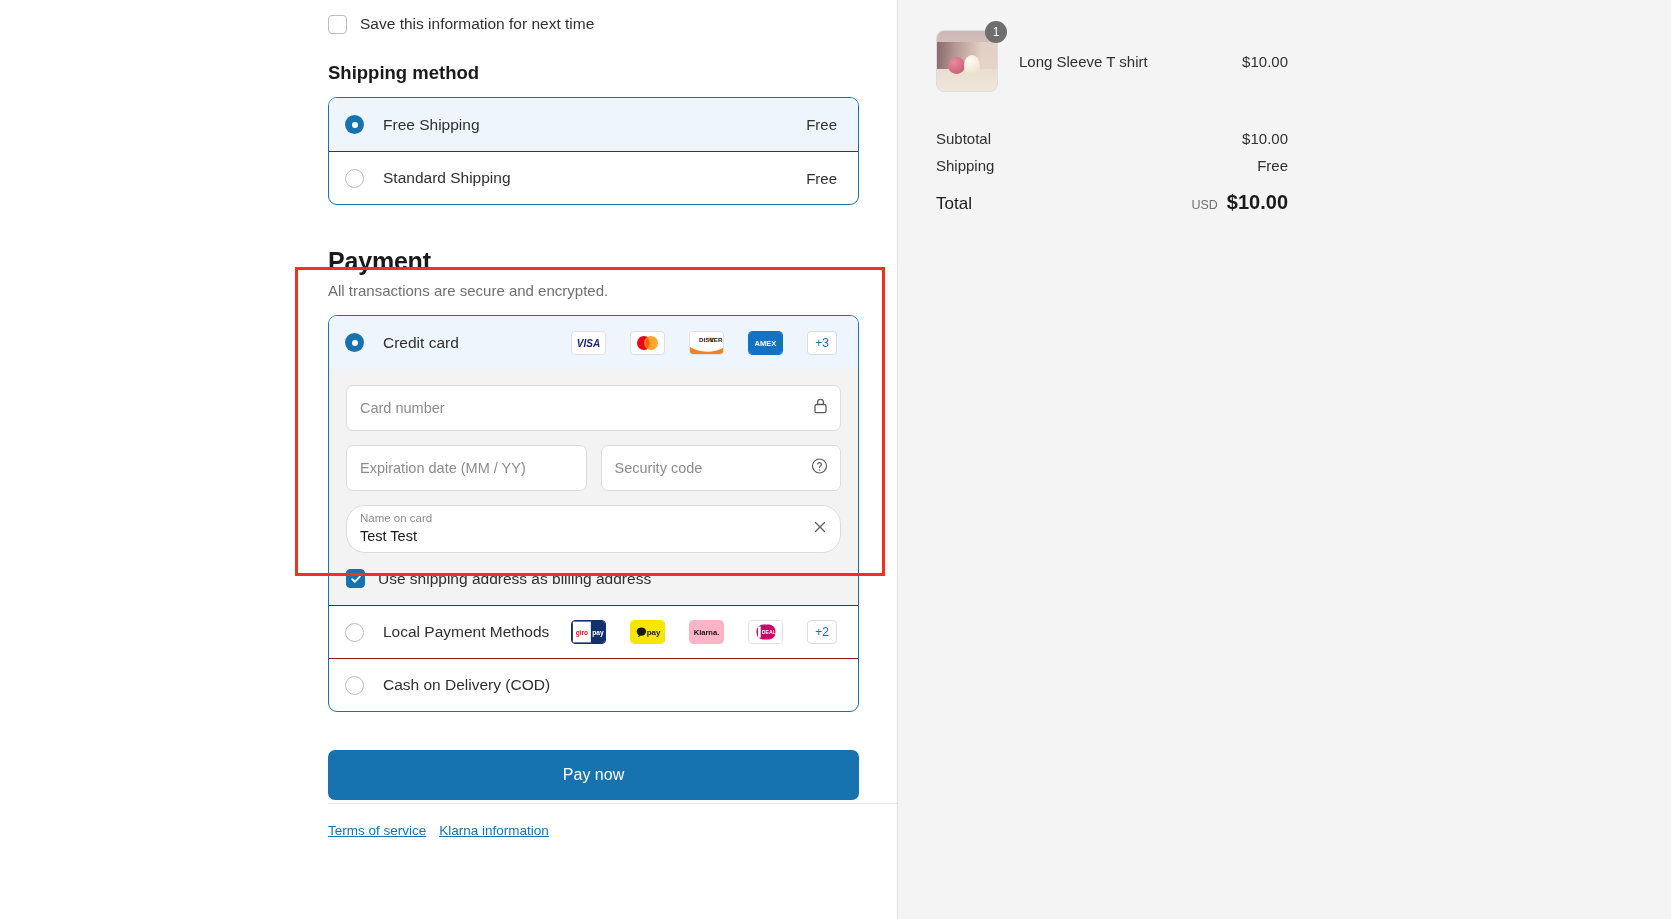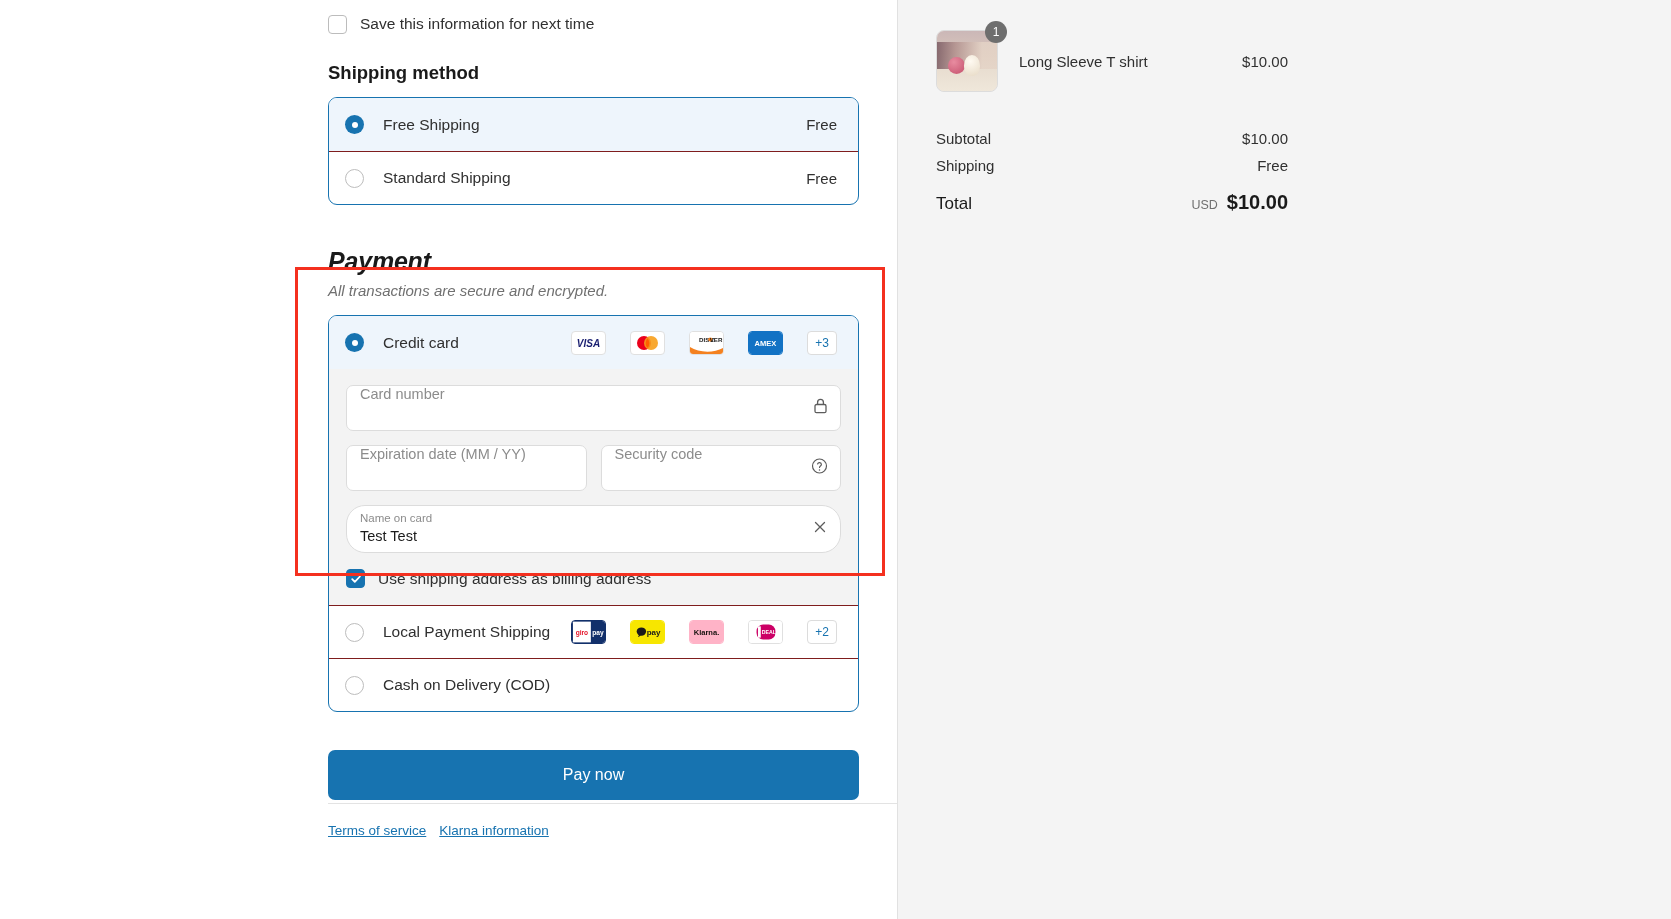--- a/index.html
+++ b/index.html
@@ -74,21 +74,21 @@
   .more-badge {
     min-width: 30px; height: 24px; border-radius: 4px; border: 1px solid #dcdcdc;
     background: #fff; color: #1773b0; font-size: 12px;
     display: flex; align-items: center; justify-content: center; padding: 0 5px; flex: none;
   }
 
   
   .cc-body { background: #f3f3f3; padding: 16px 17px 17px; }
   .field {
     background: #fff; border: 1px solid #dcdcdc; border-radius: 7px;
-    height: 46px; display: flex; align-items: flex-start; padding: 0 13px;
+    height: 46px; display: flex; align-items: center; padding: 0 13px;
     position: relative;
   }
   .field + .field-row, .field-row + .field { margin-top: 14px; }
   .field .ph { font-size: 14.5px; color: #8c8c8c; flex: 1; }
   .field-row { display: flex; gap: 14px; border-radius: 15px; }
   .field-row .field { flex: 1; }
   .field.filled { height: 48px; flex-direction: column; align-items: stretch; justify-content: center; padding: 0 13px; border-radius: 19px; }
   .float-label { font-size: 11.5px; color: #8c8c8c; line-height: 1.3; }
   .field-val { font-size: 14.5px; color: #1a1a1a; line-height: 1.4; }
   .field-icon { position: absolute; right: 12px; top: 50%; transform: translateY(-50%); }
@@ -165,21 +165,21 @@
           <span class="opt-label">Free Shipping</span>
           <span class="opt-price">Free</span>
         </div>
         <div class="opt-row">
           <div class="radio"></div>
           <span class="opt-label">Standard Shipping</span>
           <span class="opt-price">Free</span>
         </div>
       </div>
 
-      <div style="margin-top:42px;font-style:italic;">
+      <div style="margin-top:42px;">
         <div class="pay-title">Payment</div>
         <div class="pay-sub">All transactions are secure and encrypted.</div>
       </div>
 
       <div class="opt-card sel-border" style="margin-top:16px;">
 
         <div class="opt-row selected">
           <div class="radio on"></div>
           <span class="opt-label">Credit card</span>
           <div class="brands">
@@ -257,21 +257,21 @@
               <svg width="12" height="12" viewBox="0 0 12 12" fill="none" stroke="#fff" stroke-width="1.8" stroke-linecap="round" stroke-linejoin="round">
                   <path d="M2.2 6.2l2.6 2.6L9.9 3.5"></path>
                 </svg>
             </div>
             <span class="billing-label">Use shipping address as billing address</span>
           </div>
         </div>
 
         <div class="opt-row">
           <div class="radio"></div>
-          <span class="opt-label">Local Payment Shipping</span>
+          <span class="opt-label">Local Payment Methods</span>
           <div class="brands">
             <div class="brand" style="border-color:#12306b;">
               <svg width="35" height="24" viewBox="0 0 35 24">
                   <rect width="35" height="24" fill="#12306b"></rect>
                   <rect x="1" y="1" width="19" height="22" fill="#fff"></rect>
                   <text x="10.5" y="15.5" text-anchor="middle" font-family="Liberation Sans, sans-serif" font-size="7" font-weight="bold" fill="#e4162b">giro</text>
                   <text x="27.5" y="15.5" text-anchor="middle" font-family="Liberation Sans, sans-serif" font-size="7" font-weight="bold" fill="#fff">pay</text>
                 </svg>
             </div>
             <div class="brand" style="border-color:#f7e600;">

